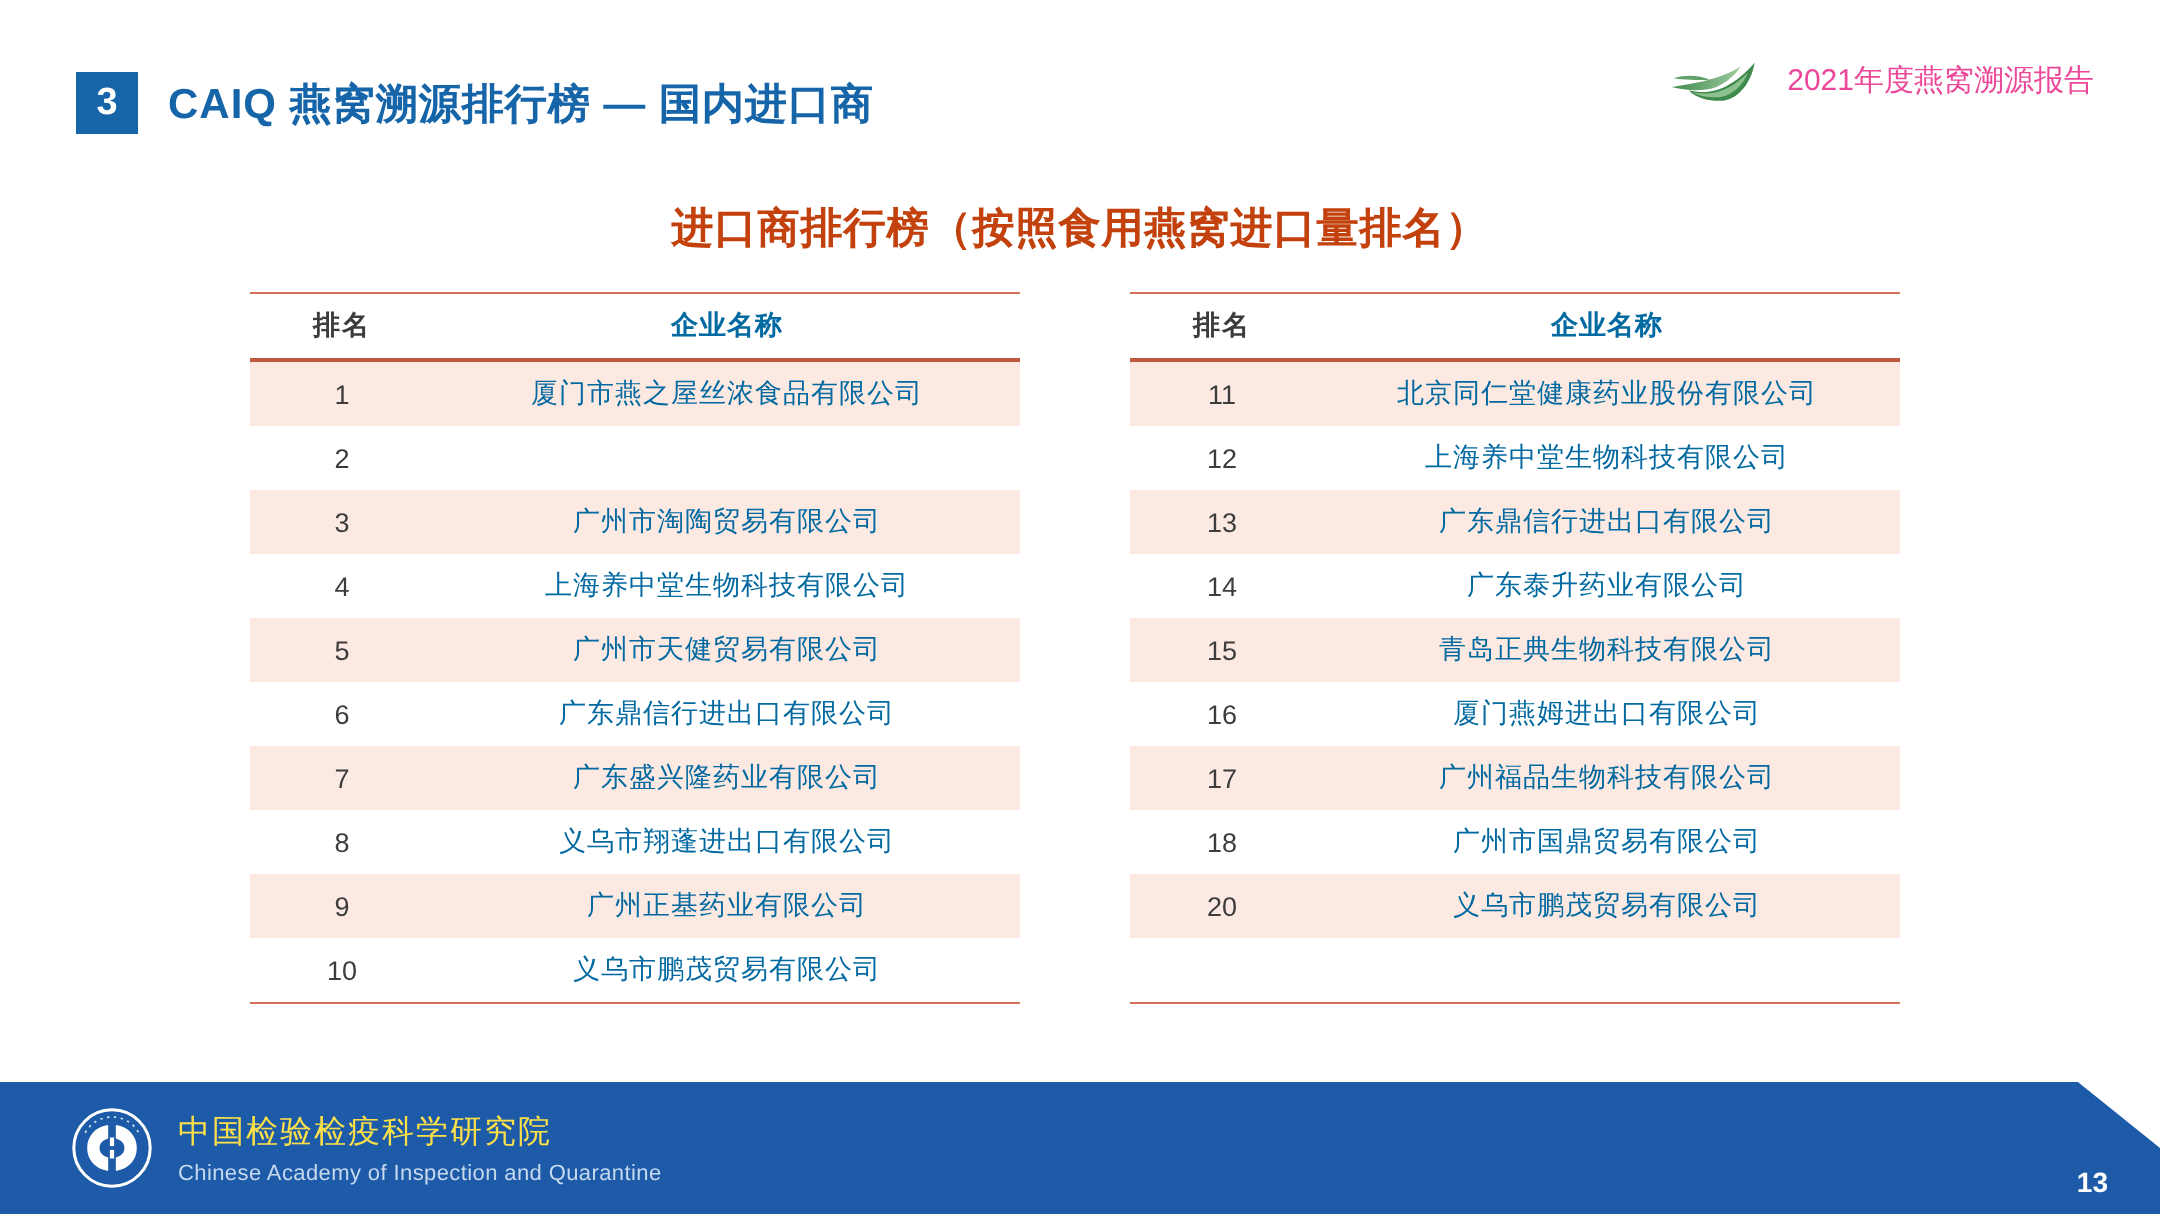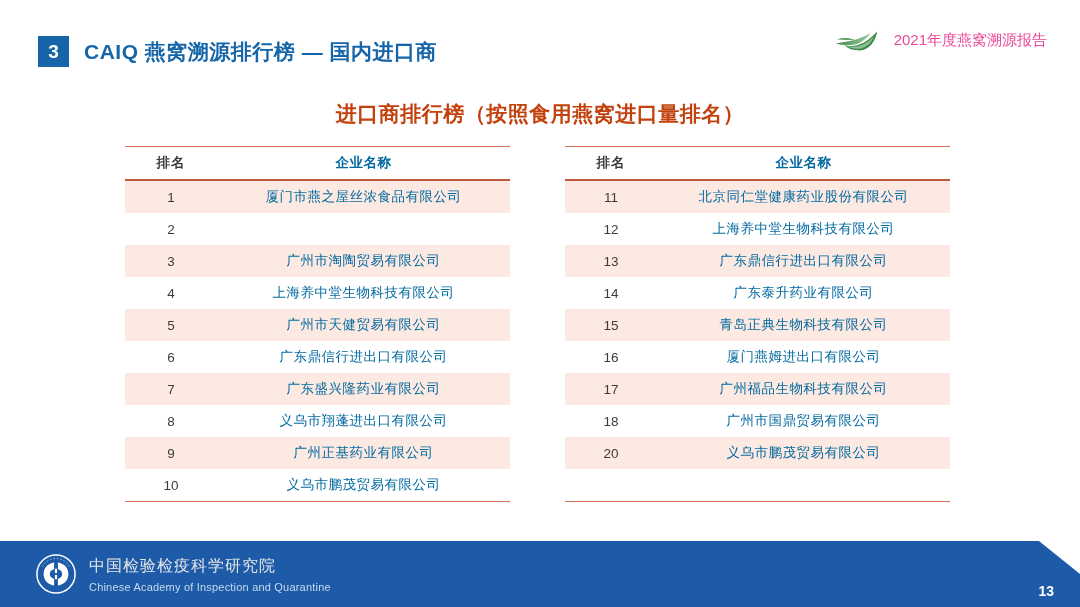--- a/index.html
+++ b/index.html
@@ -54,21 +54,21 @@
   .footer {
     position: absolute; left: 0; bottom: 0; width: 1080px; height: 66px;
     background: #1d5ba8;
     -webkit-clip-path: polygon(0 0, 96.2% 0, 100% 50%, 100% 100%, 0 100%);
     clip-path: polygon(0 0, 96.2% 0, 100% 50%, 100% 100%, 0 100%);
   }
   .footer-inner { position: relative; width: 100%; height: 100%; }
   .org { position: absolute; left: 35px; top: 12px; display: flex; align-items: center; }
   .org-logo { width: 42px; height: 42px; flex: 0 0 auto; }
   .org-text { margin-left: 12px; }
-  .org-cn { color: #e5e5e5; font-size: 16px; letter-spacing: 1px; }
+  .org-cn { color: #fde047; font-size: 16px; letter-spacing: 1px; }
   .org-en { color: #c6d9ee; font-size: 11px; margin-top: 4px; letter-spacing: 0.2px; }
   .page-num {
     position: absolute; right: 26px; bottom: 8px;
     color: #ffffff; font-size: 14px; font-weight: bold;
   }
 </style>
 </head>
 <body>
 
 <div class="page">

